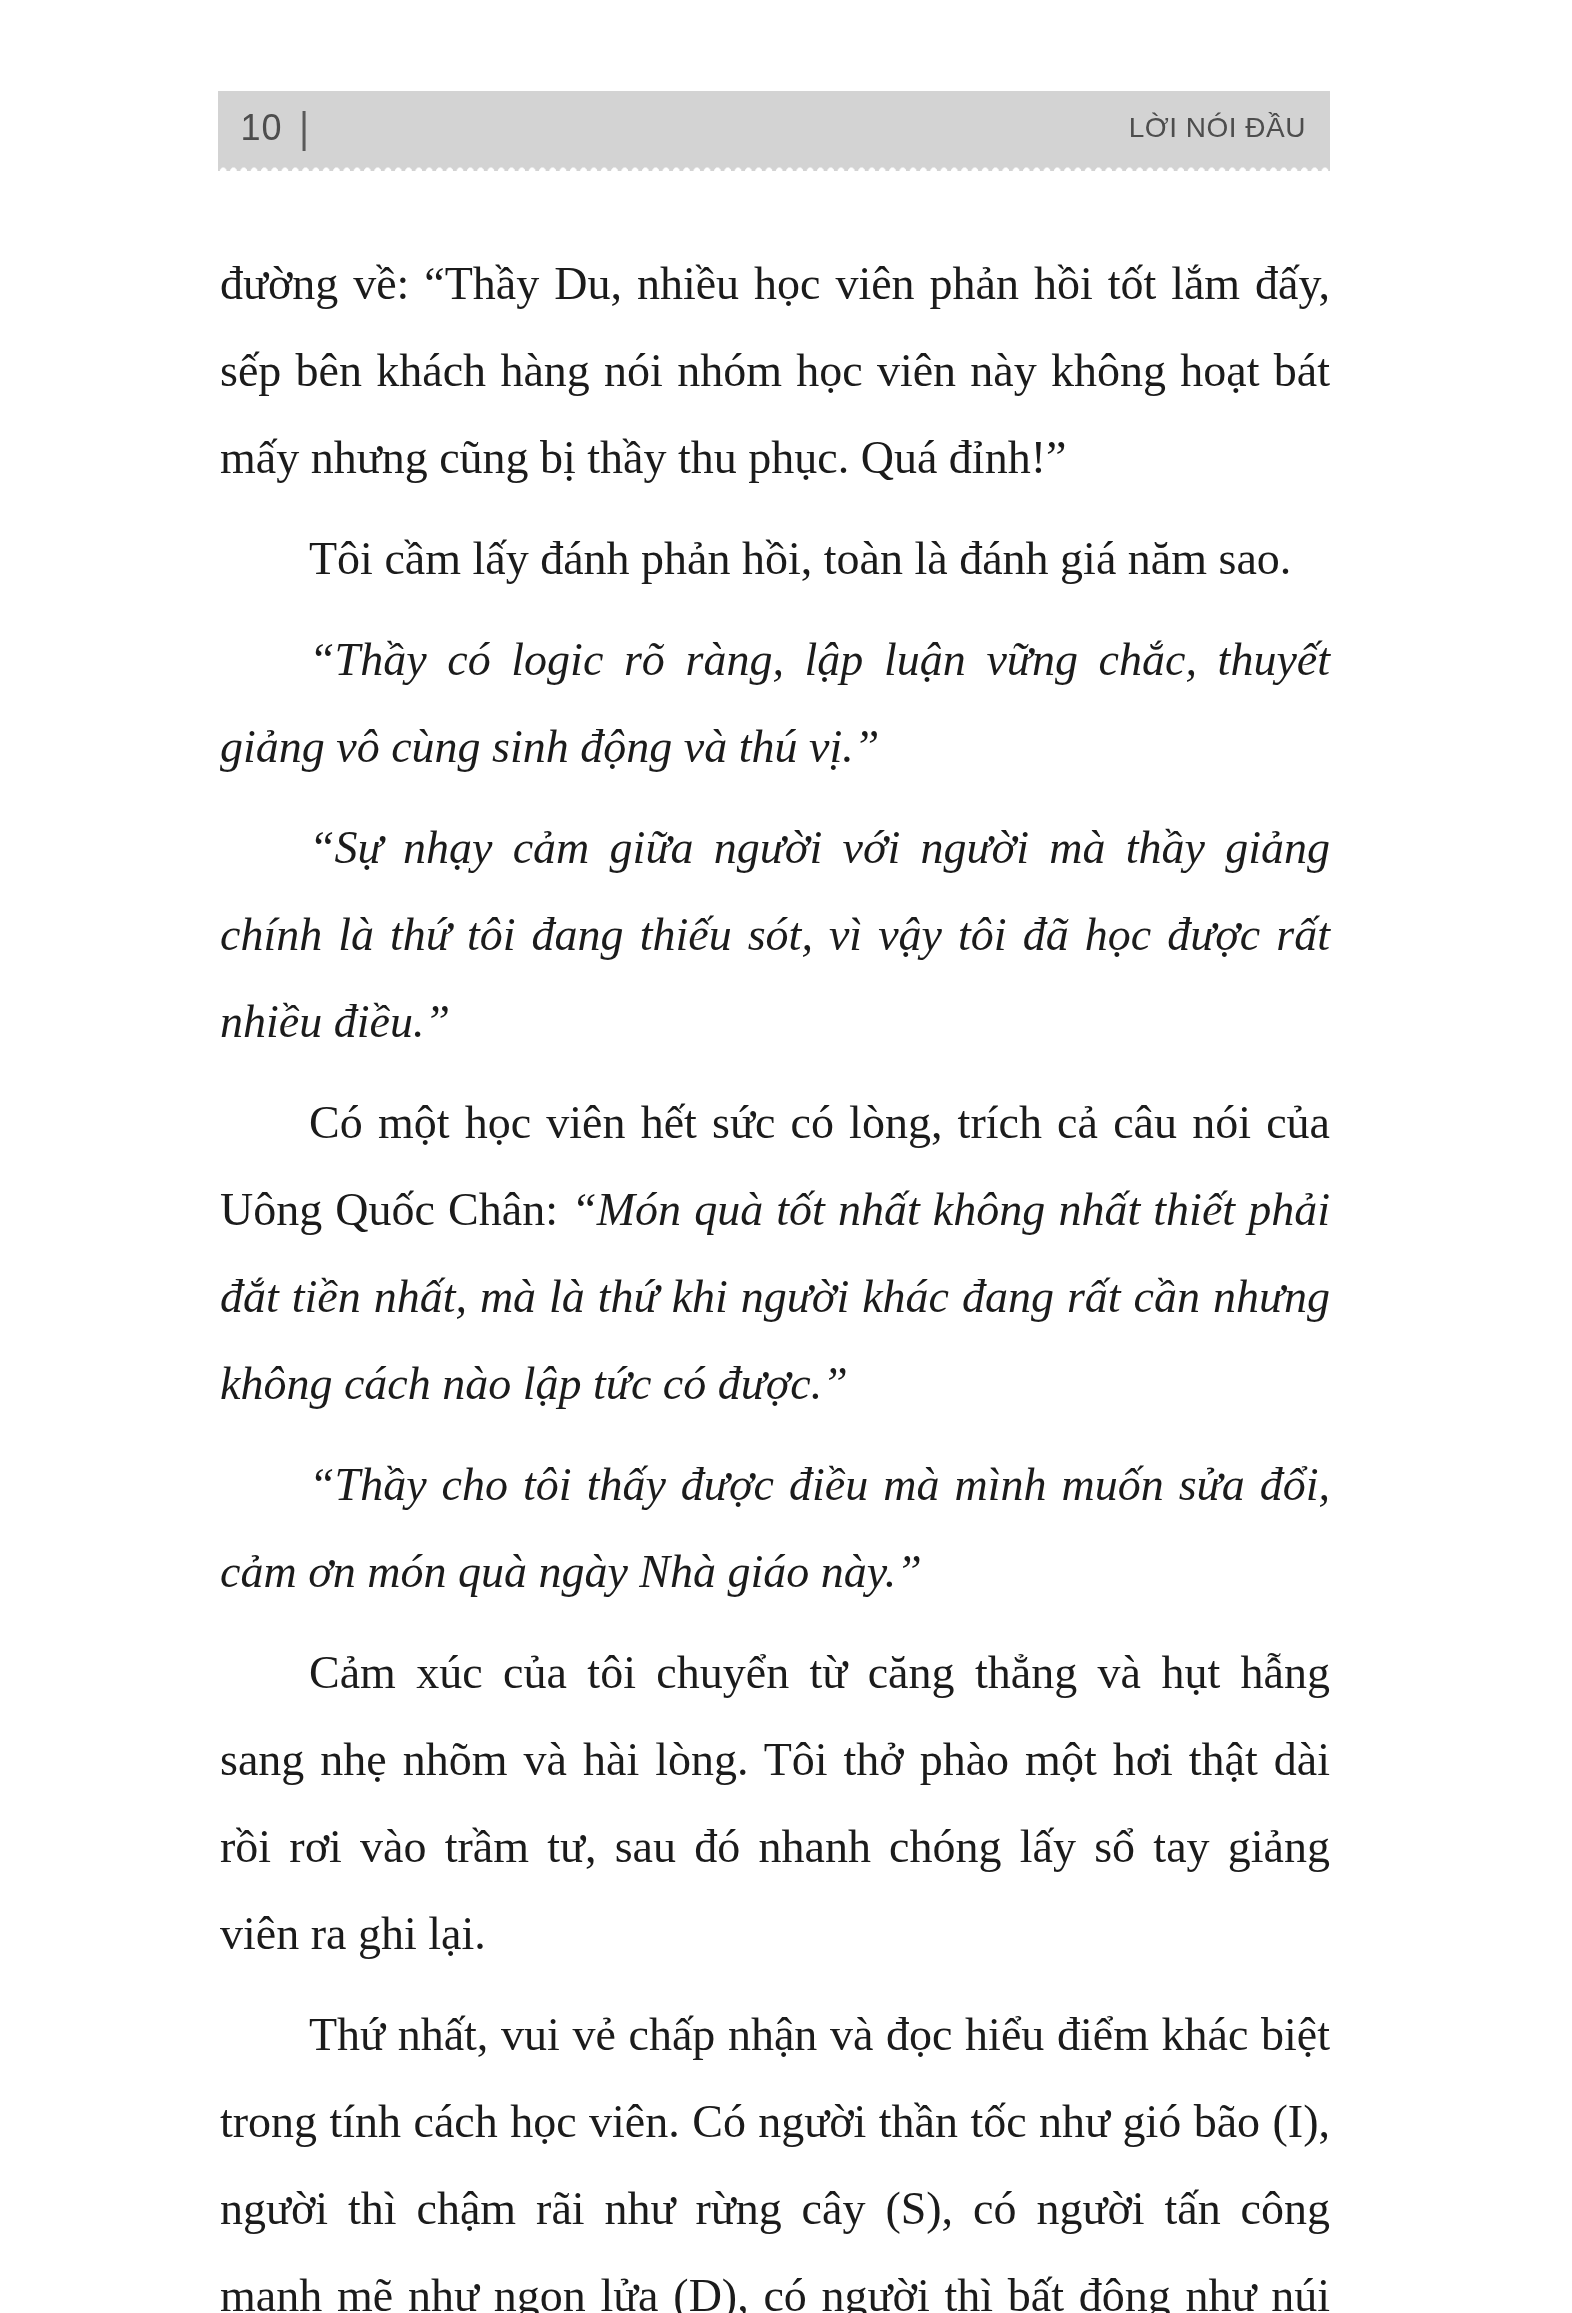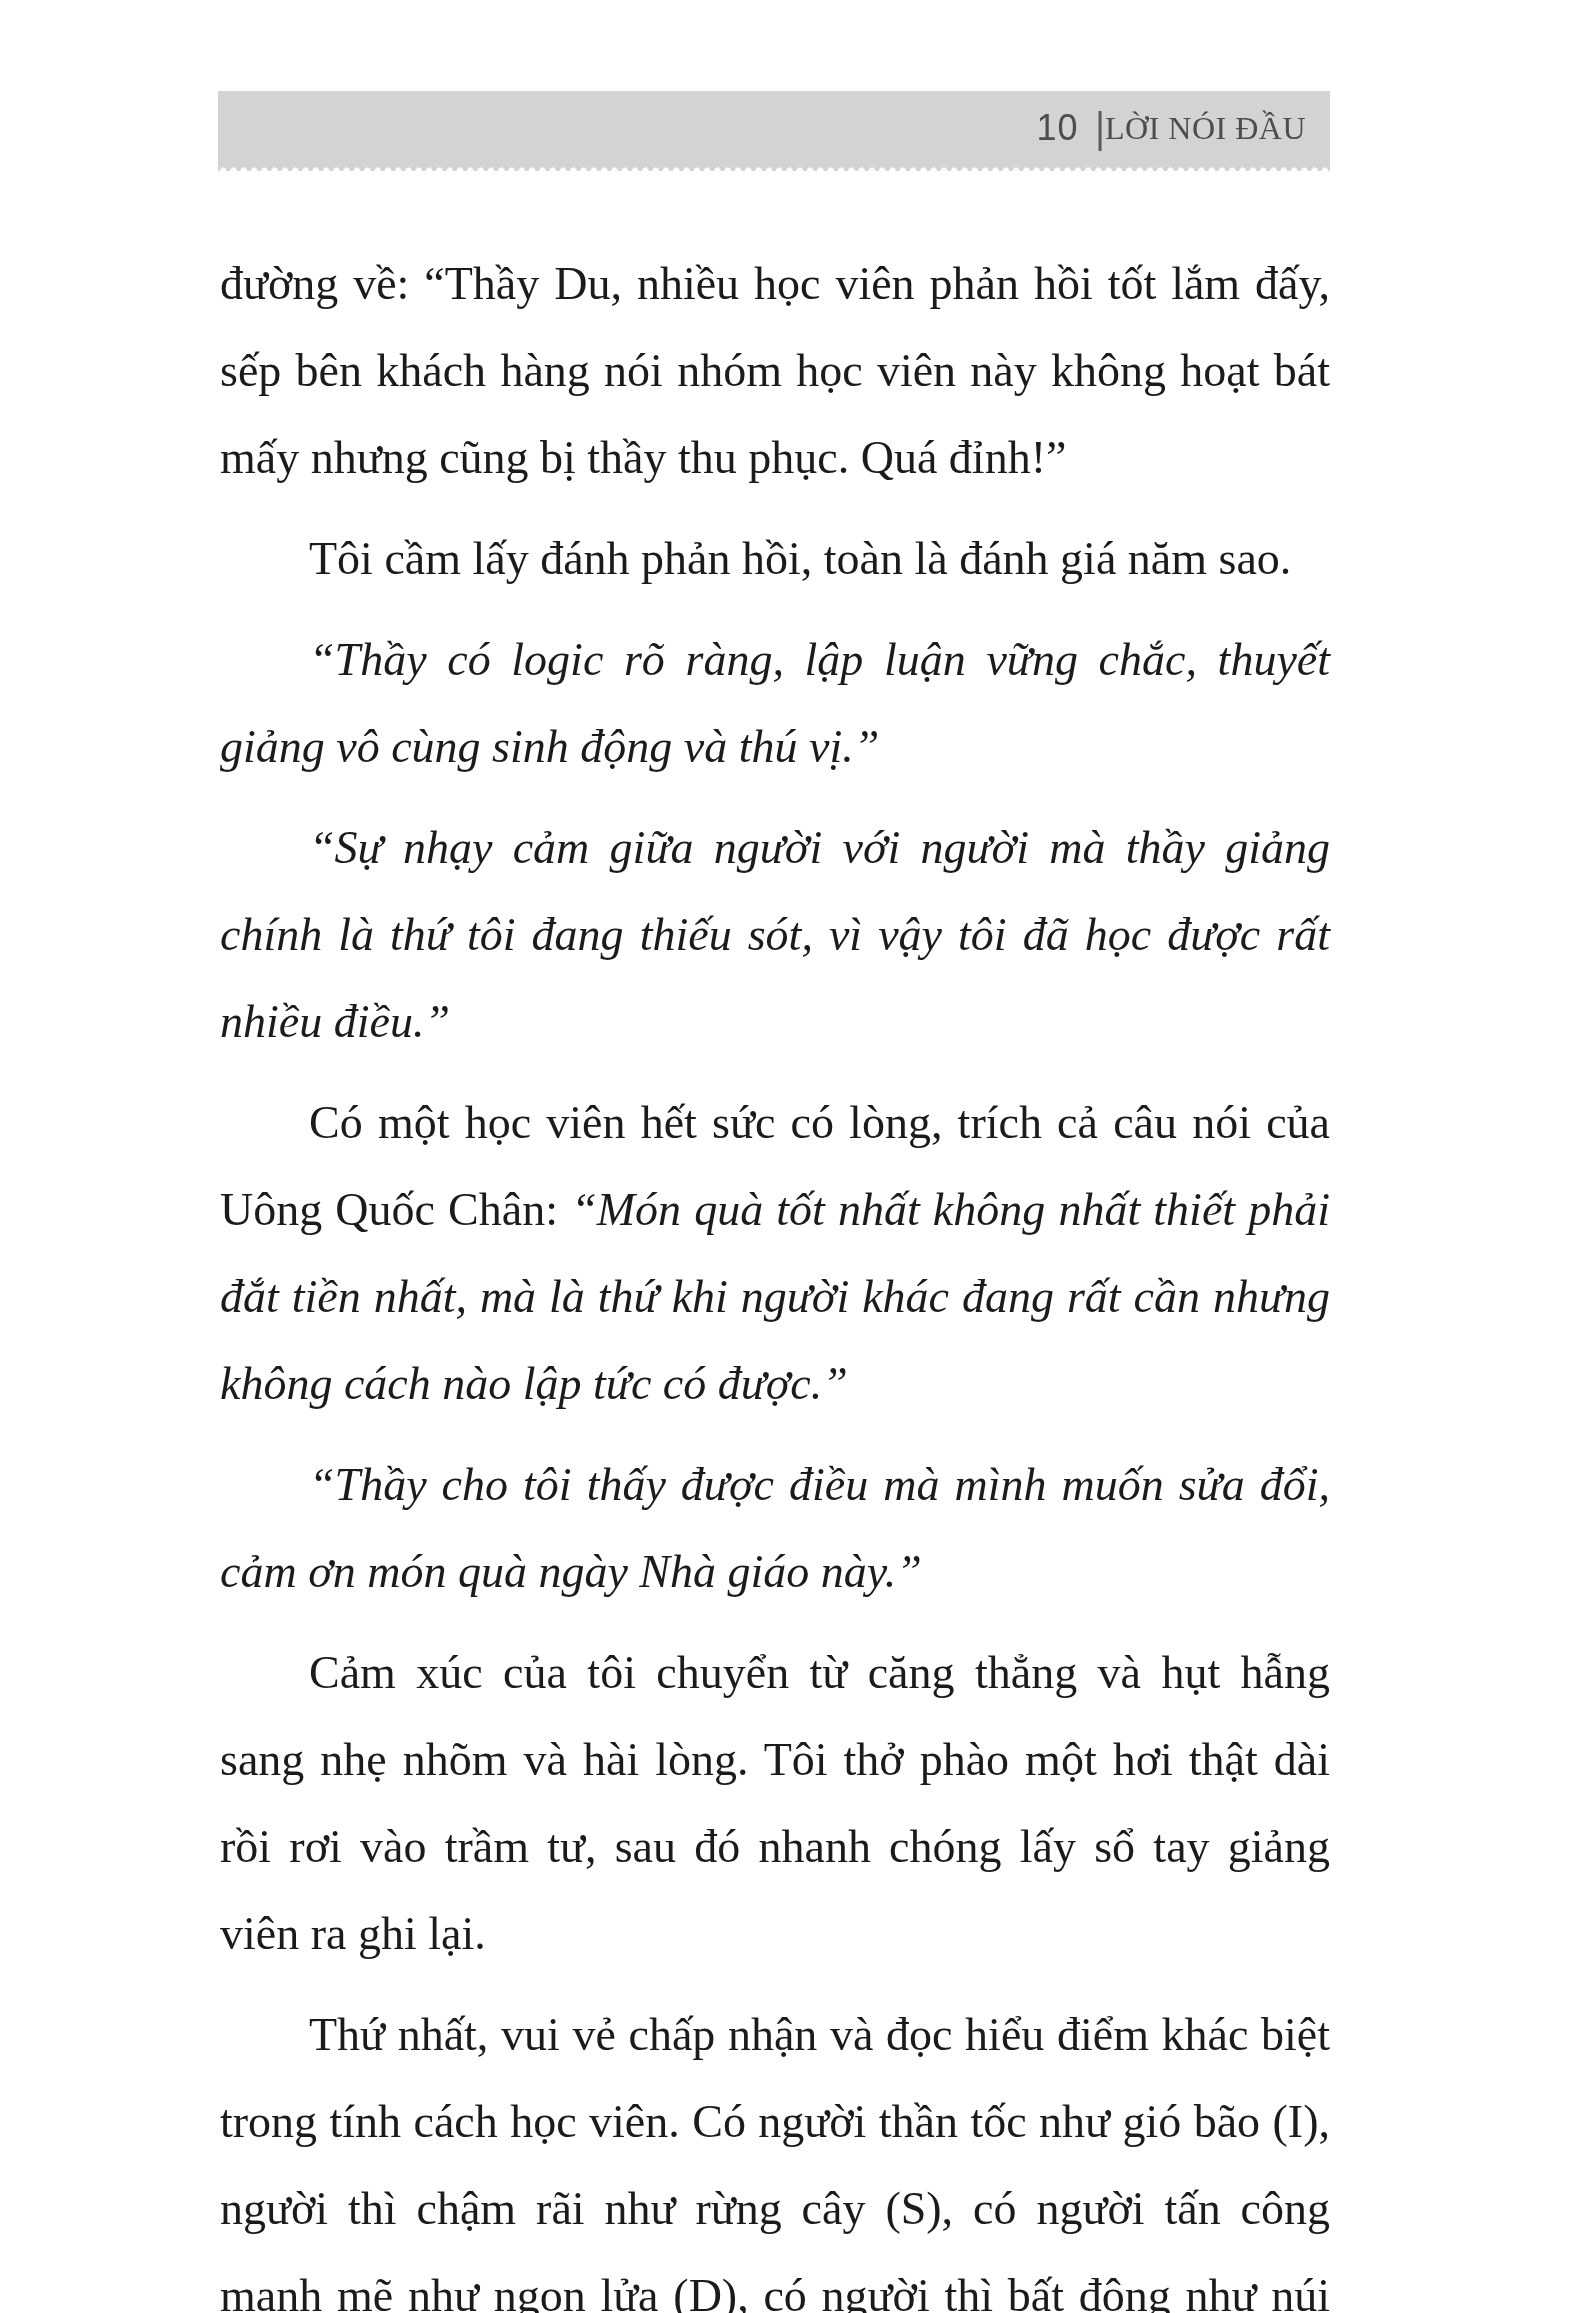--- a/index.html
+++ b/index.html
@@ -18,21 +18,21 @@
   .header-bar {
     position: absolute;
     left: 218px;
     top: 91px;
     width: 1112px;
     height: 73px;
     background: #d3d3d3;
     box-sizing: border-box;
     display: flex;
     align-items: center;
-    justify-content: flex-end;
+    justify-content: space-between;
     padding: 0 24px 0 22.5px;
     font-family: "Liberation Sans", "DejaVu Sans", sans-serif;
     color: #4d4d4d;
   }
   .header-left {
     display: flex;
     align-items: center;
     gap: 17px;
   }
   .page-number {
@@ -41,24 +41,23 @@
     letter-spacing: 0.9px;
   }
   .header-divider {
     font-size: 37px;
     line-height: 1;
     font-weight: 300;
     color: #5a5a5a;
     transform: scaleY(1.15);
   }
   .section-title {
-    font-size: 32px;
+    font-size: 28px;
     line-height: 1;
     letter-spacing: 0.5px;
-    font-family: Liberation Serif, serif;
   }
   
   .header-perforation {
     position: absolute;
     left: 218px;
     top: 164px;
     width: 1112px;
     height: 6.6px;
     background-image: radial-gradient(circle at 5.2px 6.6px, #ffffff 3px, #d3d3d3 3.5px);
     background-size: 10.3px 6.6px;

